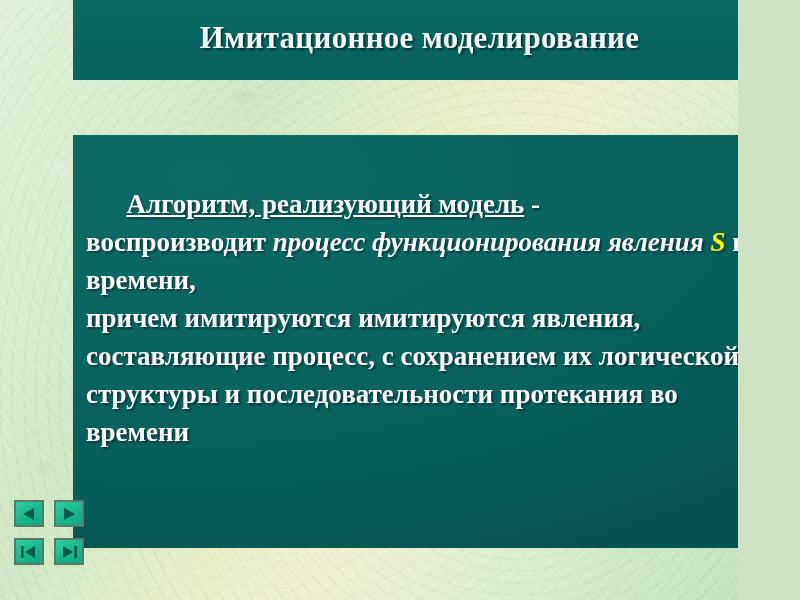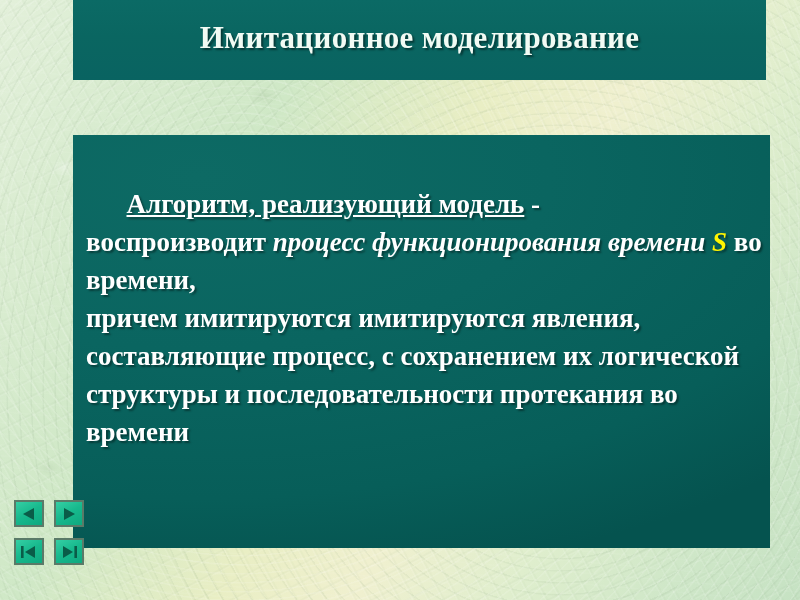--- a/index.html
+++ b/index.html
@@ -13,21 +13,21 @@
   body {
     font-family: "Liberation Serif", "DejaVu Serif", serif;
     position: relative;
     background: #cfe3c2;
   }
 
   
   .slide {
     position: absolute;
     inset: 0;
-    width: 800px;
+    width: 738px;
     height: 600px;
     overflow: hidden;
     background:
       linear-gradient(118deg,
         #e3f0da 0%,
         #d9ecd0 14%,
         #cfe8c6 30%,
         #e9eec4 48%,
         #f0f0cf 60%,
         #dfeecd 74%,
@@ -176,21 +176,21 @@
   <div class="tex-b"></div>
   <div class="tex-c"></div>
 
   <div class="title-bar">
     <div class="title-text">Имитационное моделирование</div>
   </div>
 
   <div class="content-panel">
     <div class="body-text">
       <span class="u">Алгоритм, реализующий модель</span><span> -
-воспроизводит </span><span class="it">процесс функционирования времени </span><span class="sym">S</span><span> во времени,
+воспроизводит </span><span class="it">процесс функционирования явления </span><span class="sym">S</span><span> во времени,
 причем имитируются имитируются явления, составляющие процесс, с сохранением их логической структуры и последовательности протекания во времени</span>
     </div>
   </div>
 
   <div class="nav-group">
 
     <div class="nav-btn r1 c1">
       <span>
         <svg width="16" height="16" viewBox="0 0 16 16">
           <polygon points="13,2 13,14 2,8" fill="#0a5c48"></polygon>

